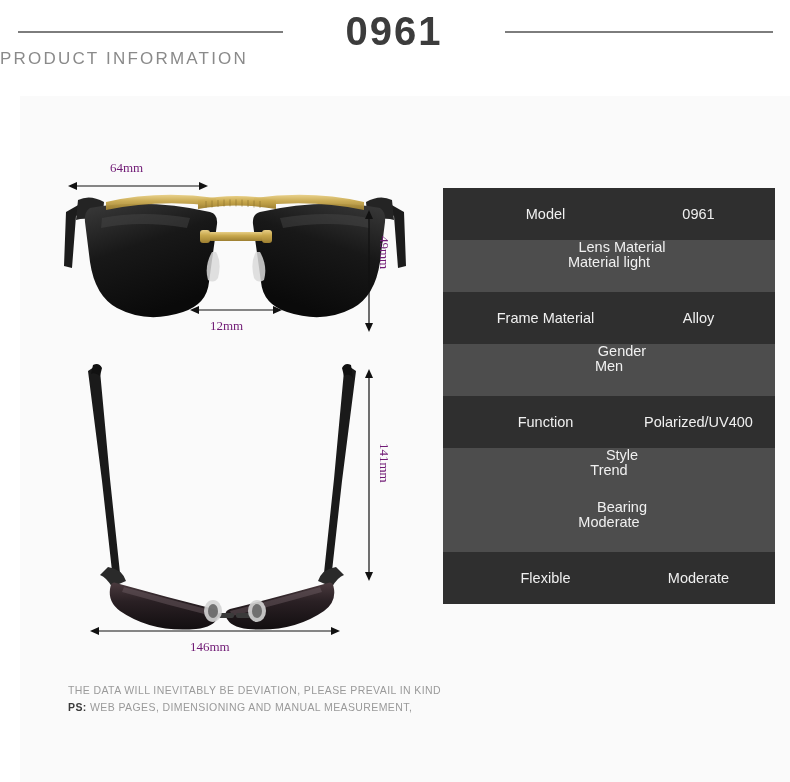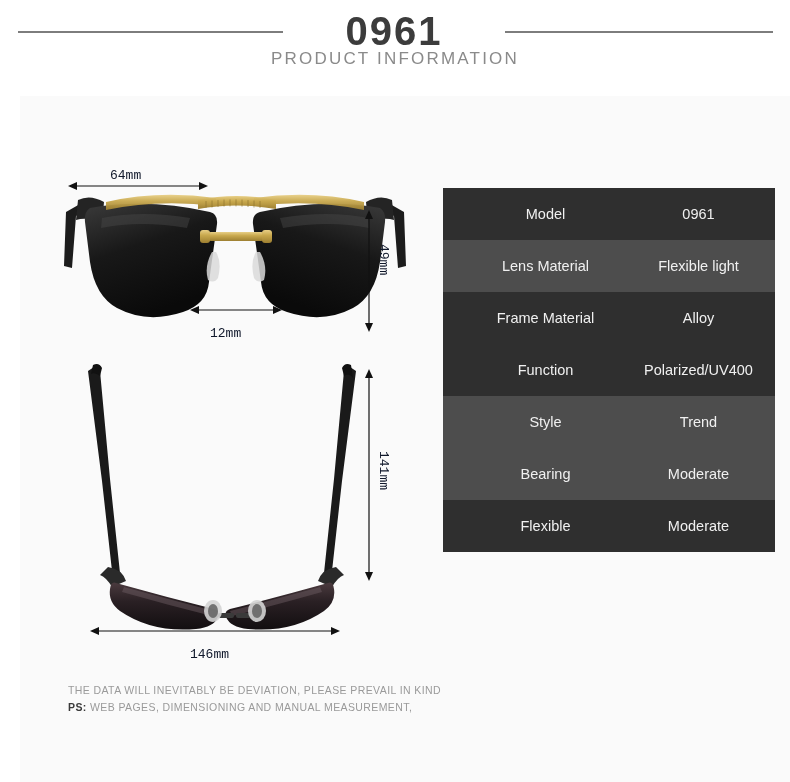--- a/index.html
+++ b/index.html
@@ -59,21 +59,21 @@
     color: #3c3c3c;
     letter-spacing: 2px;
     line-height: 46px;
   }
 
   #subtitle {
     position: absolute;
     left: 0;
     top: 49px;
     width: 790px;
-    text-align: center;
+    text-align: left;
     font-size: 17px;
     color: #8a8a8a;
     letter-spacing: 2.2px;
   }
 
   
   #diagrams {
     position: absolute;
     left: 0px;
     top: 0px;
@@ -82,24 +82,23 @@
   }
 
   .diagram { position: absolute; }
 
   #diagram-front { left: 30px; top: 60px;  width: 370px; height: 200px; }
   #diagram-top   { left: 30px; top: 265px; width: 370px; height: 290px; }
 
   .dim-label {
     position: absolute;
     font-size: 13px;
-    color: #0f172a;
+    color: #701a75;
     white-space: nowrap;
-    font-family: Liberation Mono, monospace;
-    margin-top: 8px;
+    font-family: Liberation Serif, serif;
   }
   .dim-label.vertical {
     writing-mode: vertical-rl;
     text-orientation: mixed;
   }
 
   
   #footnote {
     position: absolute;
     left: 48px;
@@ -124,21 +123,21 @@
     background: #2f2f2f;
   }
 
   .spec-row {
     display: flex;
     align-items: center;
     height: 52px;
     width: 100%;
   }
   .spec-row.odd  { background: #2f2f2f; }
-  .spec-row.even { background: #4d4d4d; }
+  .spec-row.even { background: #4d4d4d; flex-direction: column; }
 
   .spec-label,
   .spec-value {
     text-align: center;
     color: #f0f0f0;
     font-size: 14.5px;
     line-height: 1;
   }
   .spec-label { width: 50%; margin-left: 26px; }
   .spec-value { width: 50%; }
@@ -304,26 +303,30 @@
       </div>
     </div>
 
     <div id="spec-table">
       <div class="spec-row odd">
         <div class="spec-label">Model</div>
         <div class="spec-value">0961</div>
       </div>
       <div class="spec-row even">
         <div class="spec-label">Lens Material</div>
-        <div class="spec-value">Flexible light</div>
+        <div class="spec-value">Material light</div>
       </div>
       <div class="spec-row odd">
         <div class="spec-label">Frame Material</div>
         <div class="spec-value">Alloy</div>
       </div>
+      <div class="spec-row even">
+        <div class="spec-label">Gender</div>
+        <div class="spec-value">Men</div>
+      </div>
       <div class="spec-row odd">
         <div class="spec-label">Function</div>
         <div class="spec-value">Polarized/UV400</div>
       </div>
       <div class="spec-row even">
         <div class="spec-label">Style</div>
         <div class="spec-value">Trend</div>
       </div>
       <div class="spec-row even">
         <div class="spec-label">Bearing</div>

